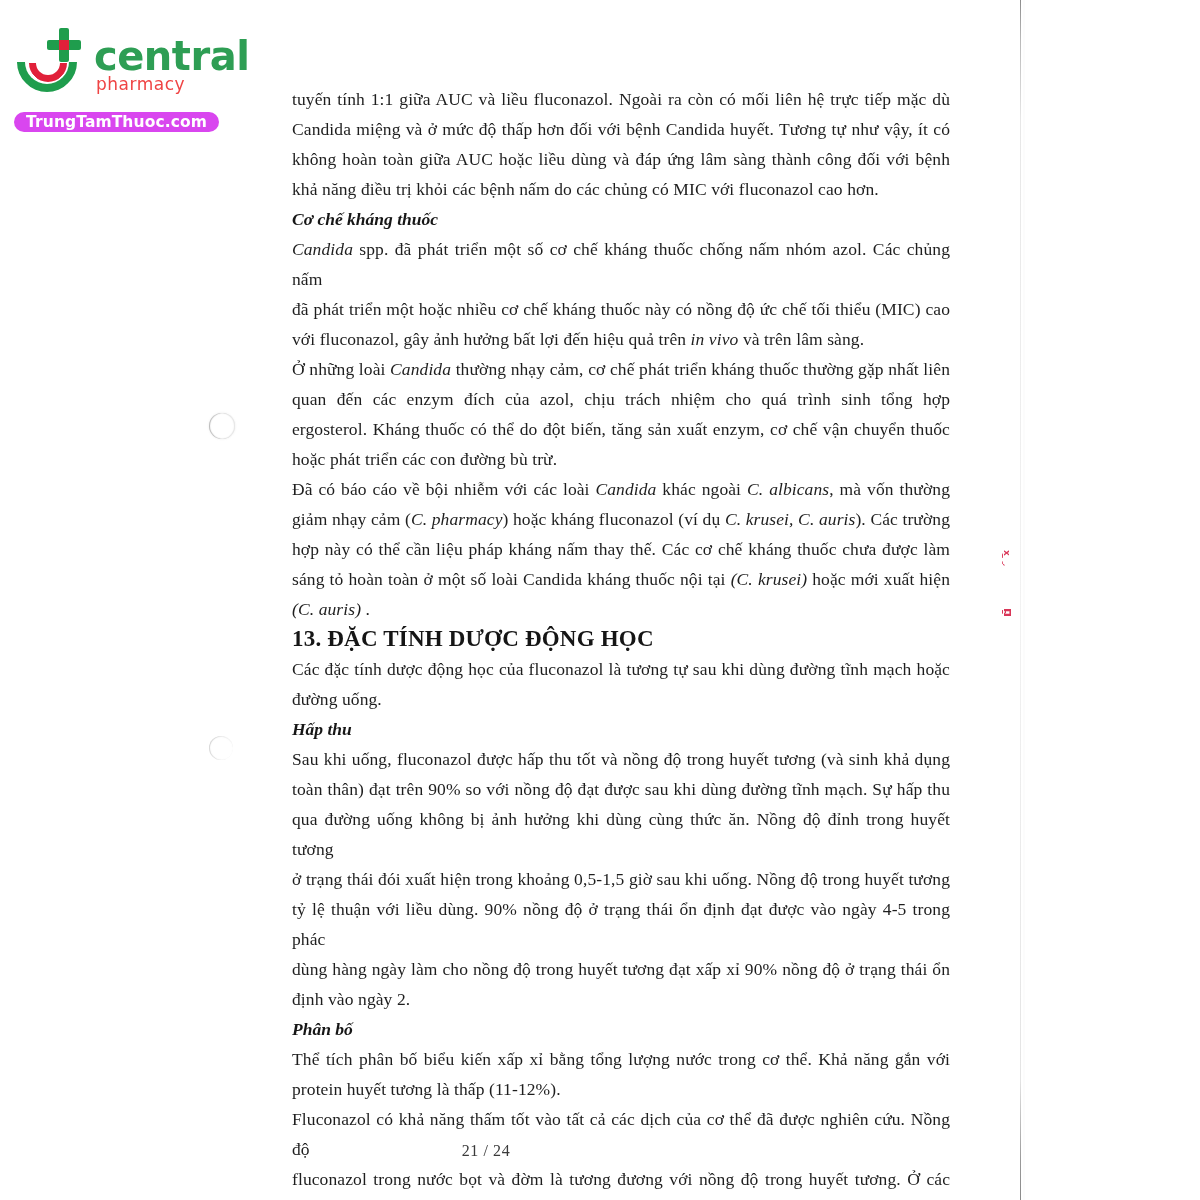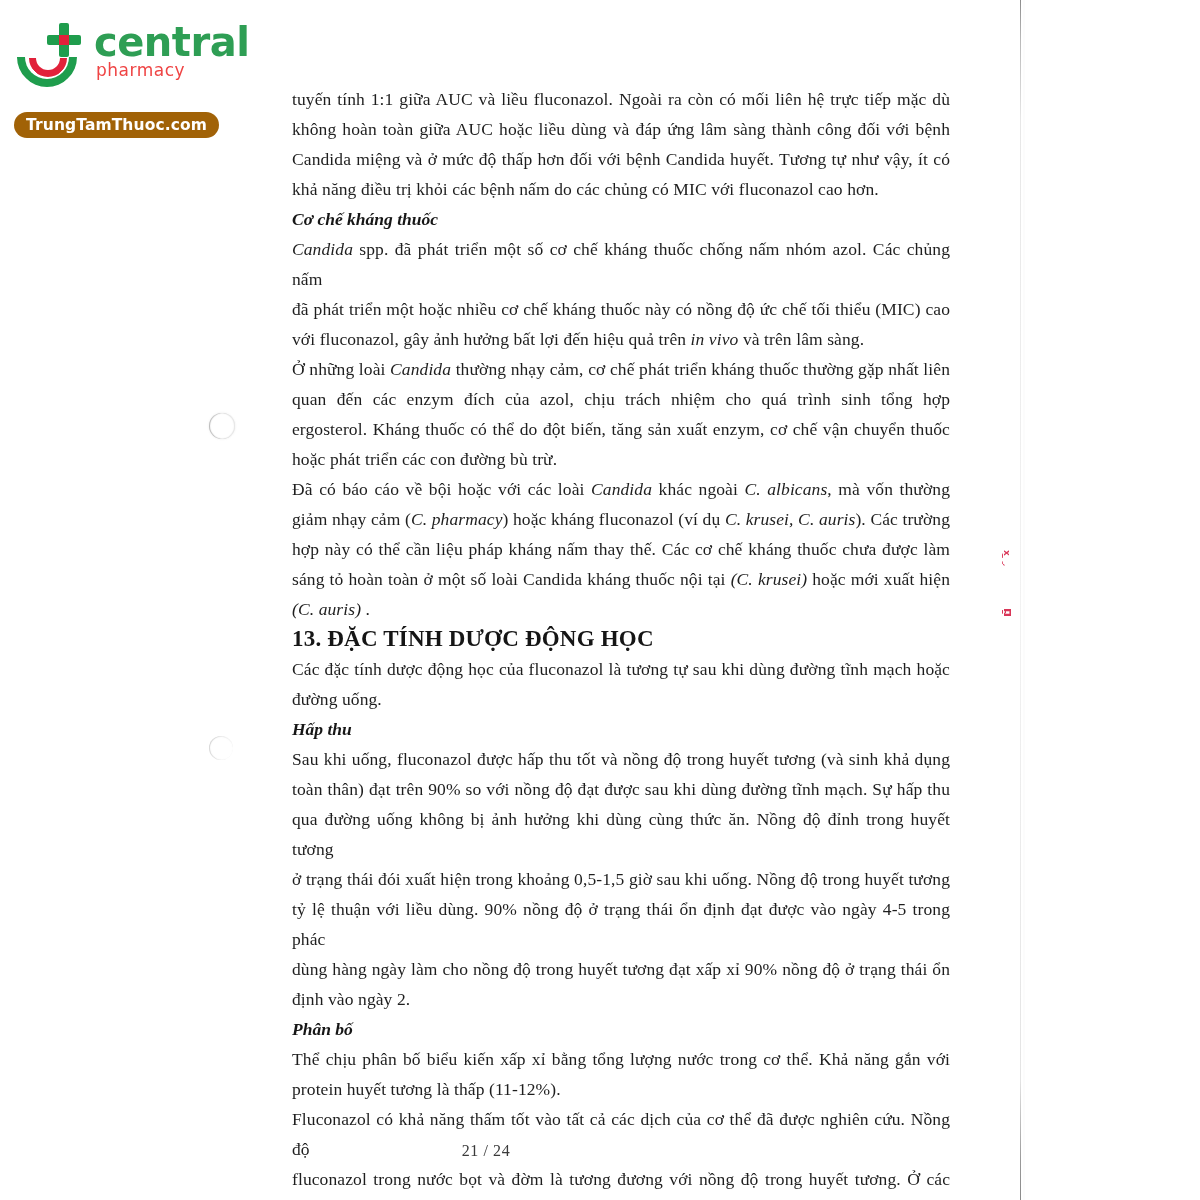--- a/index.html
+++ b/index.html
@@ -65,21 +65,21 @@
   
   .logo-block {
     position: absolute;
     left: 14px;
     top: 22px;
     width: 215px;
     height: 120px;
   }
   .logo-row {
     display: flex;
-    align-items: flex-start;
+    align-items: center;
     height: 84px;
   }
   .mark {
     position: relative;
     width: 74px;
     height: 74px;
     flex: 0 0 74px;
   }
   
   .mark .ring-green {
@@ -152,22 +152,22 @@
     font-size: 17px;
     font-weight: 400;
     color: #ef4444;
     letter-spacing: 0.5px;
     display: block;
     margin-left: 2px;
   }
   .banner {
     margin-top: 6px;
     width: 205px;
-    height: 26px;
-    background: #a16207;
+    height: 20px;
+    background: #d946ef;
     border-radius: 14px;
     display: flex;
     align-items: center;
     justify-content: center;
   }
   .banner span {
     font-family: "DejaVu Sans", "Liberation Sans", sans-serif;
     font-size: 15.5px;
     font-weight: 700;
     color: #ffffff;
@@ -270,36 +270,36 @@
     </div>
   </div>
   <div class="banner">
     <span>TrungTamThuoc.com</span>
   </div>
 </div>
 
 <div class="doc-column">
 
   <div class="line justify">tuyến tính 1:1 giữa AUC và liều fluconazol. Ngoài ra còn có mối liên hệ trực tiếp mặc dù</div>
+  <div class="line justify">Candida miệng và ở mức độ thấp hơn đối với bệnh Candida huyết. Tương tự như vậy, ít có</div>
   <div class="line justify">không hoàn toàn giữa AUC hoặc liều dùng và đáp ứng lâm sàng thành công đối với bệnh</div>
-  <div class="line justify">Candida miệng và ở mức độ thấp hơn đối với bệnh Candida huyết. Tương tự như vậy, ít có</div>
   <div class="line">khả năng điều trị khỏi các bệnh nấm do các chủng có MIC với fluconazol cao hơn.</div>
 
   <div class="heading-italic">Cơ chế kháng thuốc</div>
 
   <div class="line justify"><span class="it">Candida</span><span> spp. đã phát triển một số cơ chế kháng thuốc chống nấm nhóm azol. Các chủng nấm</span></div>
   <div class="line justify">đã phát triển một hoặc nhiều cơ chế kháng thuốc này có nồng độ ức chế tối thiểu (MIC) cao</div>
   <div class="line"><span>với fluconazol, gây ảnh hưởng bất lợi đến hiệu quả trên </span><span class="it">in vivo</span><span> và trên lâm sàng.</span></div>
 
   <div class="line justify"><span>Ở những loài </span><span class="it">Candida</span><span> thường nhạy cảm, cơ chế phát triển kháng thuốc thường gặp nhất liên</span></div>
   <div class="line justify">quan đến các enzym đích của azol, chịu trách nhiệm cho quá trình sinh tổng hợp</div>
   <div class="line justify">ergosterol. Kháng thuốc có thể do đột biến, tăng sản xuất enzym, cơ chế vận chuyển thuốc</div>
   <div class="line">hoặc phát triển các con đường bù trừ.</div>
 
-  <div class="line justify"><span>Đã có báo cáo về bội hoặc với các loài </span><span class="it">Candida</span><span> khác ngoài </span><span class="it">C. albicans</span><span>, mà vốn thường</span></div>
+  <div class="line justify"><span>Đã có báo cáo về bội nhiễm với các loài </span><span class="it">Candida</span><span> khác ngoài </span><span class="it">C. albicans</span><span>, mà vốn thường</span></div>
   <div class="line justify"><span>giảm nhạy cảm (</span><span class="it">C. pharmacy</span><span>) hoặc kháng fluconazol (ví dụ </span><span class="it">C. krusei, C. auris</span><span>). Các trường</span></div>
   <div class="line justify">hợp này có thể cần liệu pháp kháng nấm thay thế. Các cơ chế kháng thuốc chưa được làm</div>
   <div class="line justify"><span>sáng tỏ hoàn toàn ở một số loài Candida kháng thuốc nội tại </span><span class="it">(C. krusei)</span><span> hoặc mới xuất hiện</span></div>
   <div class="line"><span class="it">(C. auris)</span><span> .</span></div>
 
   <div class="heading-bold">13. ĐẶC TÍNH DƯỢC ĐỘNG HỌC</div>
 
   <div class="line justify">Các đặc tính dược động học của fluconazol là tương tự sau khi dùng đường tĩnh mạch hoặc</div>
   <div class="line">đường uống.</div>
 
@@ -308,21 +308,21 @@
   <div class="line justify">Sau khi uống, fluconazol được hấp thu tốt và nồng độ trong huyết tương (và sinh khả dụng</div>
   <div class="line justify">toàn thân) đạt trên 90% so với nồng độ đạt được sau khi dùng đường tĩnh mạch. Sự hấp thu</div>
   <div class="line justify">qua đường uống không bị ảnh hưởng khi dùng cùng thức ăn. Nồng độ đỉnh trong huyết tương</div>
   <div class="line justify">ở trạng thái đói xuất hiện trong khoảng 0,5-1,5 giờ sau khi uống. Nồng độ trong huyết tương</div>
   <div class="line justify">tỷ lệ thuận với liều dùng. 90% nồng độ ở trạng thái ổn định đạt được vào ngày 4-5 trong phác</div>
   <div class="line justify">dùng hàng ngày làm cho nồng độ trong huyết tương đạt xấp xỉ 90% nồng độ ở trạng thái ổn</div>
   <div class="line">định vào ngày 2.</div>
 
   <div class="heading-italic">Phân bố</div>
 
-  <div class="line justify">Thể chịu phân bố biểu kiến xấp xỉ bằng tổng lượng nước trong cơ thể. Khả năng gắn với</div>
+  <div class="line justify">Thể tích phân bố biểu kiến xấp xỉ bằng tổng lượng nước trong cơ thể. Khả năng gắn với</div>
   <div class="line">protein huyết tương là thấp (11-12%).</div>
 
   <div class="line justify">Fluconazol có khả năng thấm tốt vào tất cả các dịch của cơ thể đã được nghiên cứu. Nồng độ</div>
   <div class="line justify">fluconazol trong nước bọt và đờm là tương đương với nồng độ trong huyết tương. Ở các bệnh</div>
 </div>
 
 <div class="stamp">
   <span class="s-line s1">Số</span>
   <span class="s-line s2">x</span>
   <span class="s-line s3">Â</span>

